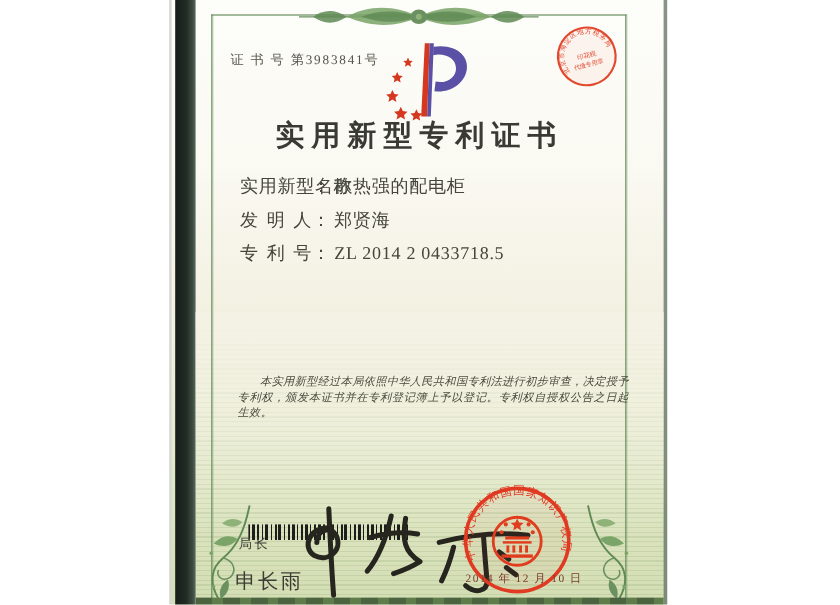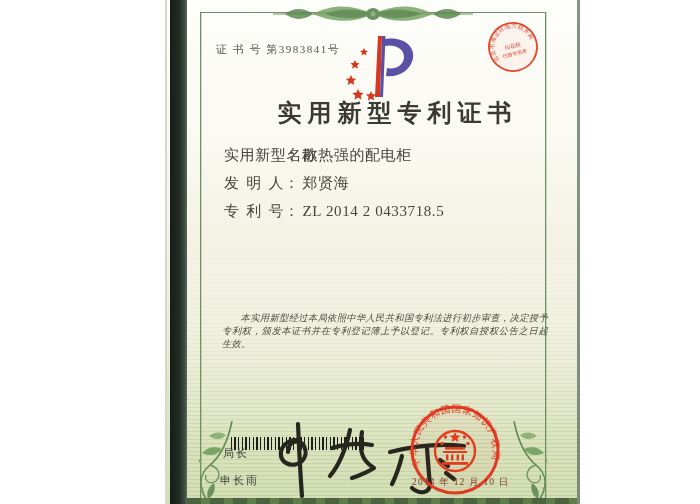--- a/index.html
+++ b/index.html
@@ -1,17 +1,17 @@
 <!DOCTYPE html>
 <html><head>
 <meta charset="utf-8">
 <style>
   html,body{margin:0;padding:0;background:#ffffff;}
   .stage{position:relative;width:589px;height:504px;background:#ffffff;overflow:hidden;
-         font-family:"Liberation Serif","DejaVu Serif",serif;margin-left:24px;}
+         font-family:"Liberation Serif","DejaVu Serif",serif;}
   .paper{position:absolute;left:143px;top:0;width:413px;height:504px;
          background:linear-gradient(180deg,#fdfdfa 0%,#faf9f2 28%,#f4f2e4 48%,#ebeed6 64%,#e0e7c6 78%,#d8e1ba 92%,#d3deb4 100%);
          box-shadow:-2px 0 0 #d6d6d2;}
   .spine{position:absolute;left:3px;top:0;width:17px;height:100%;
          background:linear-gradient(90deg,#141d18 0%,#222c25 55%,#3d4c41 85%,#5a6a5e 100%);}
   .edge-right{position:absolute;right:0;top:0;width:3px;height:100%;background:#5f6f63;opacity:.75;}
   .guilloche{position:absolute;left:20px;right:3px;top:260px;bottom:0;
          background:repeating-linear-gradient(0deg,rgba(110,140,80,.16) 0 1px,rgba(255,255,255,0) 1px 4px);}
   .guilloche::after{content:"";position:absolute;inset:0;
          background:linear-gradient(180deg,#f4f2e4 0%,rgba(244,242,228,.55) 35%,rgba(244,242,228,0) 75%);}
@@ -21,31 +21,31 @@
   .frame-top{position:absolute;left:33px;width:346px;top:12px;height:1px;background:#6b9161;}
   .garland{position:absolute;left:106px;top:1px;}
   .corner{position:absolute;width:44px;height:80px;}
   .corner.bl{left:25px;top:421px;}
   .corner.br{left:343px;top:421px;transform:scaleX(-1);}
   .bottomband{position:absolute;left:20px;right:3px;bottom:0;height:6px;
          background:repeating-linear-gradient(90deg,#4c6340 0 14px,#5f7c4b 14px 23px);}
   .certno{position:absolute;left:49px;top:42px;font-size:11px;color:#55554c;letter-spacing:1.5px;}
   .logo{position:absolute;left:175px;top:33px;}
   .title{position:absolute;left:0;width:100%;top:97px;text-align:center;font-size:24px;font-weight:700;
-         color:#3a3a34;letter-spacing:6px;padding-left:24px;}
+         color:#3a3a34;letter-spacing:6px;}
   .frow{position:absolute;left:57px;font-size:15px;color:#45453b;letter-spacing:.6px;white-space:nowrap;}
   .frow .lab{display:inline-block;width:60px;text-align:justify;text-align-last:justify;}
   .frow .col{display:inline-block;margin-right:3px;}
   .paras{position:absolute;left:55px;top:313px;width:326px;font-size:9.3px;line-height:12.9px;
          color:#4a4a3d;text-align:justify;font-style:italic;letter-spacing:.3px;font-family:Liberation Mono, monospace;}
   .paras p{margin:0 0 2px 0;text-indent:2em;}
   .barcode{position:absolute;left:64px;top:437px;width:133px;height:13px;
          background:repeating-linear-gradient(90deg,#1d1d1b 0 1.5px,transparent 1.5px 3px,#1d1d1b 3px 5.5px,transparent 5.5px 7.5px,#1d1d1b 7.5px 8.5px,transparent 8.5px 11px);}
   .juzhang{position:absolute;left:56px;top:446px;font-size:11px;color:#3c3c34;letter-spacing:2px;}
-  .shenchangyu{position:absolute;left:53px;top:473px;font-size:11px;color:#3c3c34;letter-spacing:2px;}
+  .shenchangyu{position:absolute;left:53px;top:473px;font-size:17px;color:#3c3c34;letter-spacing:2px;}
   .sig{position:absolute;left:95px;top:418px;}
   .seal-main{position:absolute;left:242px;top:404px;width:92px;height:92px;}
   .seal-date{position:absolute;left:245px;top:476px;width:100px;font-size:9.5px;color:#7e3a28;
          letter-spacing:1.2px;white-space:nowrap;}
   .seal-agency{position:absolute;left:320px;top:21px;width:52px;height:52px;transform:rotate(-14deg);}
 </style>
 </head>
 <body>
 
 <div class="stage">

